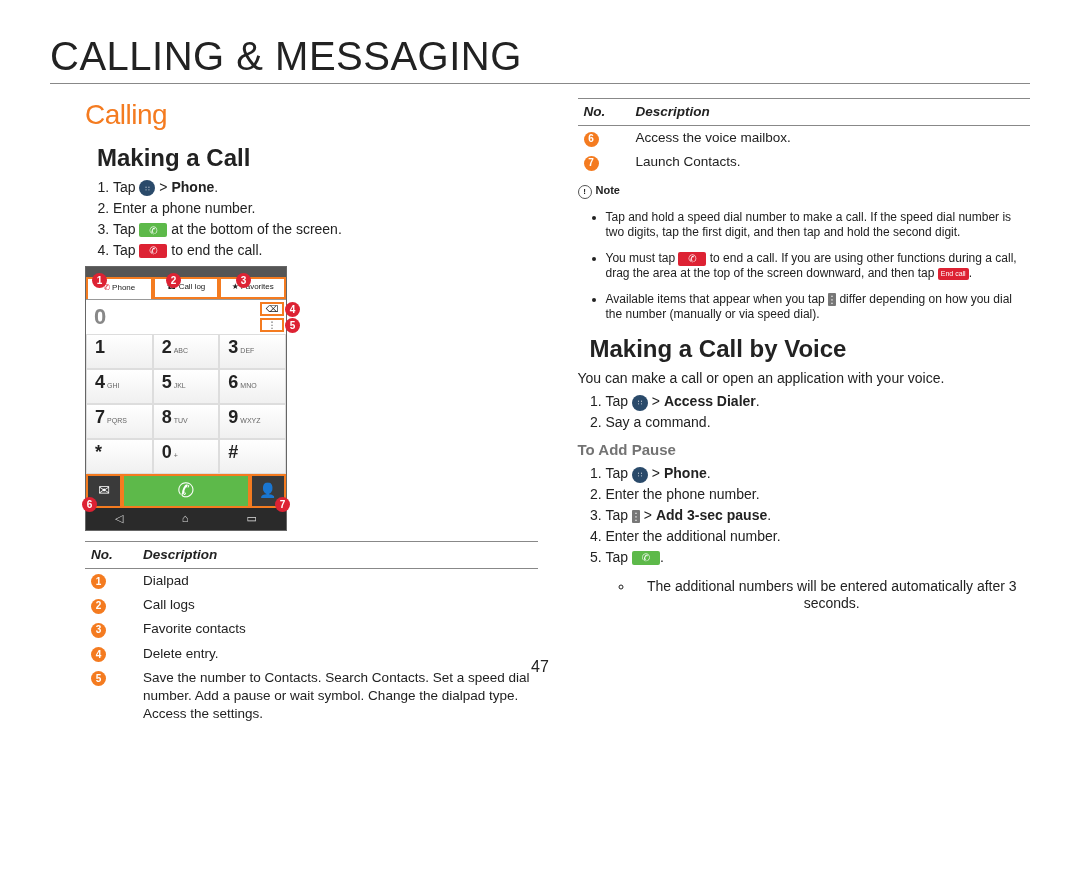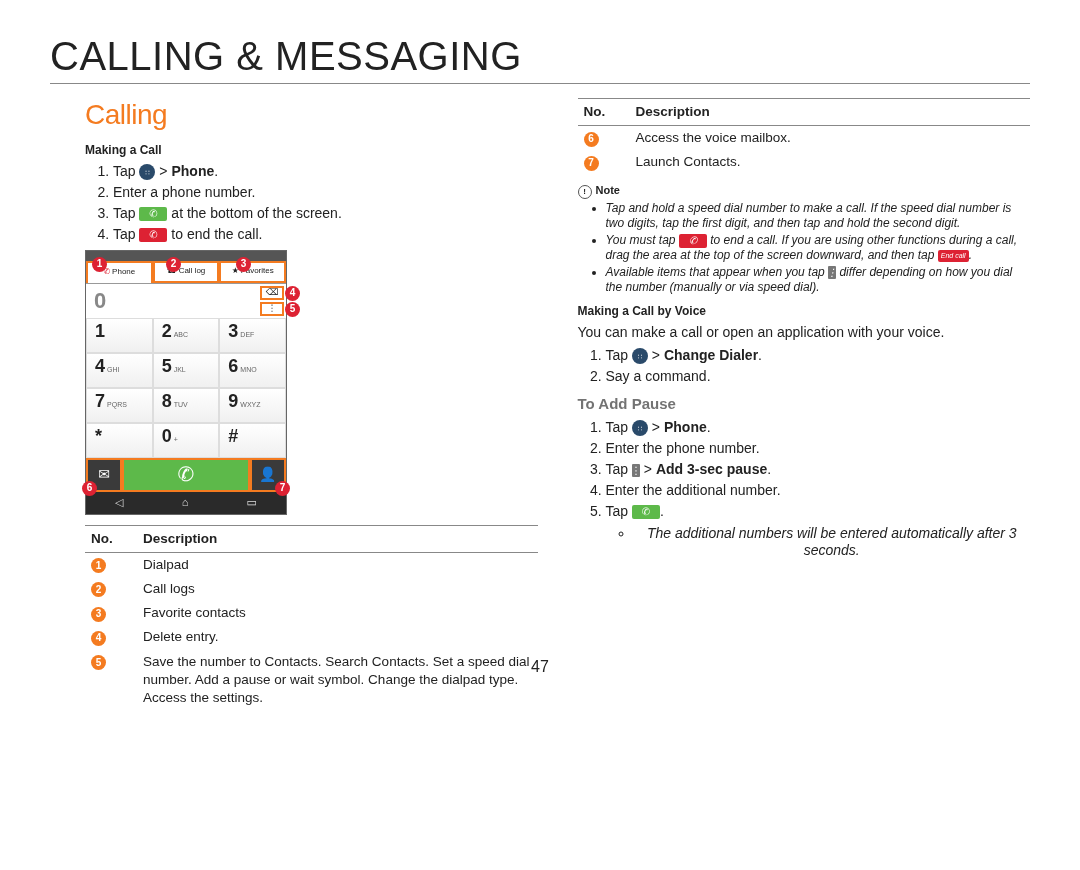--- a/index.html
+++ b/index.html
@@ -42,58 +42,58 @@
   }
   .section-heading {
     color: #f47b20;
     font-size: 28px;
     font-weight: 400;
     margin: 4px 0 6px 0;
     letter-spacing: -0.5px;
   }
   .sub-heading {
     font-weight: 600;
-    font-size: 12px;
-    margin: 8px 0 4px 0;
+    font-size: 24px;
+    margin: 8px 0 4px 12px;
   }
   .sub-sub-heading {
     font-weight: 700;
     font-size: 15px;
     color: #737373;
     margin: 8px 0 2px 0;
   }
   ol.steps {
     margin: 4px 0 6px 0;
     padding-left: 28px;
   }
   ol.steps li {
     margin: 2px 0;
   }
   ul.bullets {
     margin: 2px 0 4px 0;
     padding-left: 28px;
   }
   ul.bullets li {
-    margin: 2px 0;
+    margin: 11px 0;
     font-size: 12px;
     line-height: 1.25;
-    font-style: italic;
   }
   .bold { font-weight: 700; }
   table.desc {
     border-collapse: collapse;
     width: 100%;
     font-size: 13.5px;
     margin-top: 6px;
   }
   table.desc th {
     border-bottom: 1px solid #888;
     border-top: 1px solid #888;
     padding: 4px 6px;
     text-align: left;
+    font-style: italic;
   }
   table.desc th.no { width: 40px; }
   table.desc td {
     padding: 3px 6px;
     vertical-align: top;
   }
   .circle-num {
     display: inline-flex;
     width: 15px; height: 15px;
     border-radius: 50%;
@@ -399,21 +399,21 @@
         </li>
       </ul>
 
       <div class="sub-heading">Making a Call by Voice</div>
       <div>You can make a call or open an application with your voice.</div>
       <ol class="steps">
         <li>
           <span>Tap </span>
           <span class="icon-apps">∷</span>
           <span> &gt; </span>
-          <span class="bold">Change Dialer</span><span>.</span>
+          <span class="bold">Access Dialer</span><span>.</span>
         </li>
         <li>Say a command.</li>
       </ol>
 
       <div class="sub-sub-heading">To Add Pause</div>
       <ol class="steps">
         <li>
           <span>Tap </span>
           <span class="icon-apps">∷</span>
           <span> &gt; </span>

